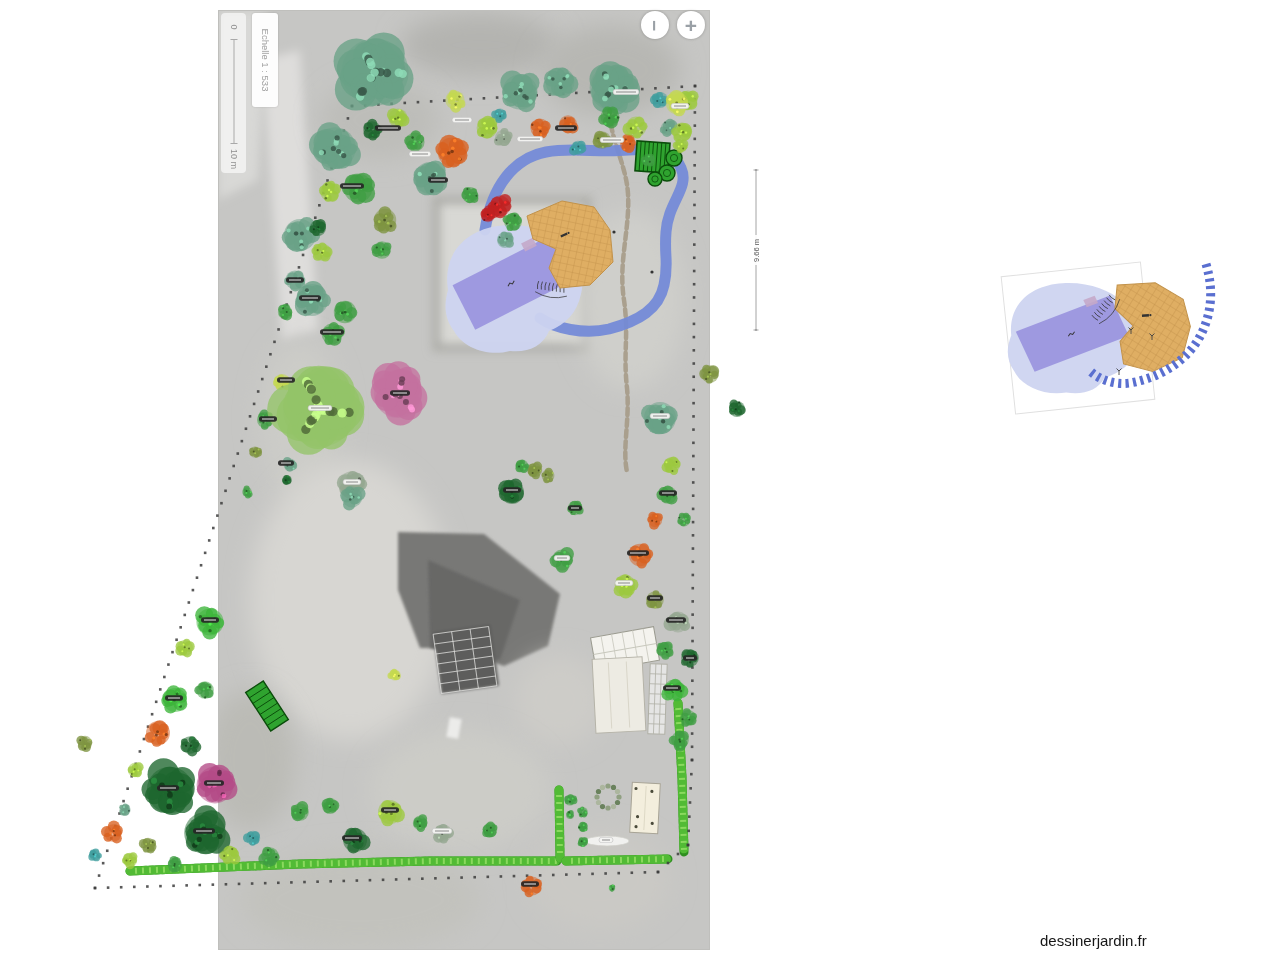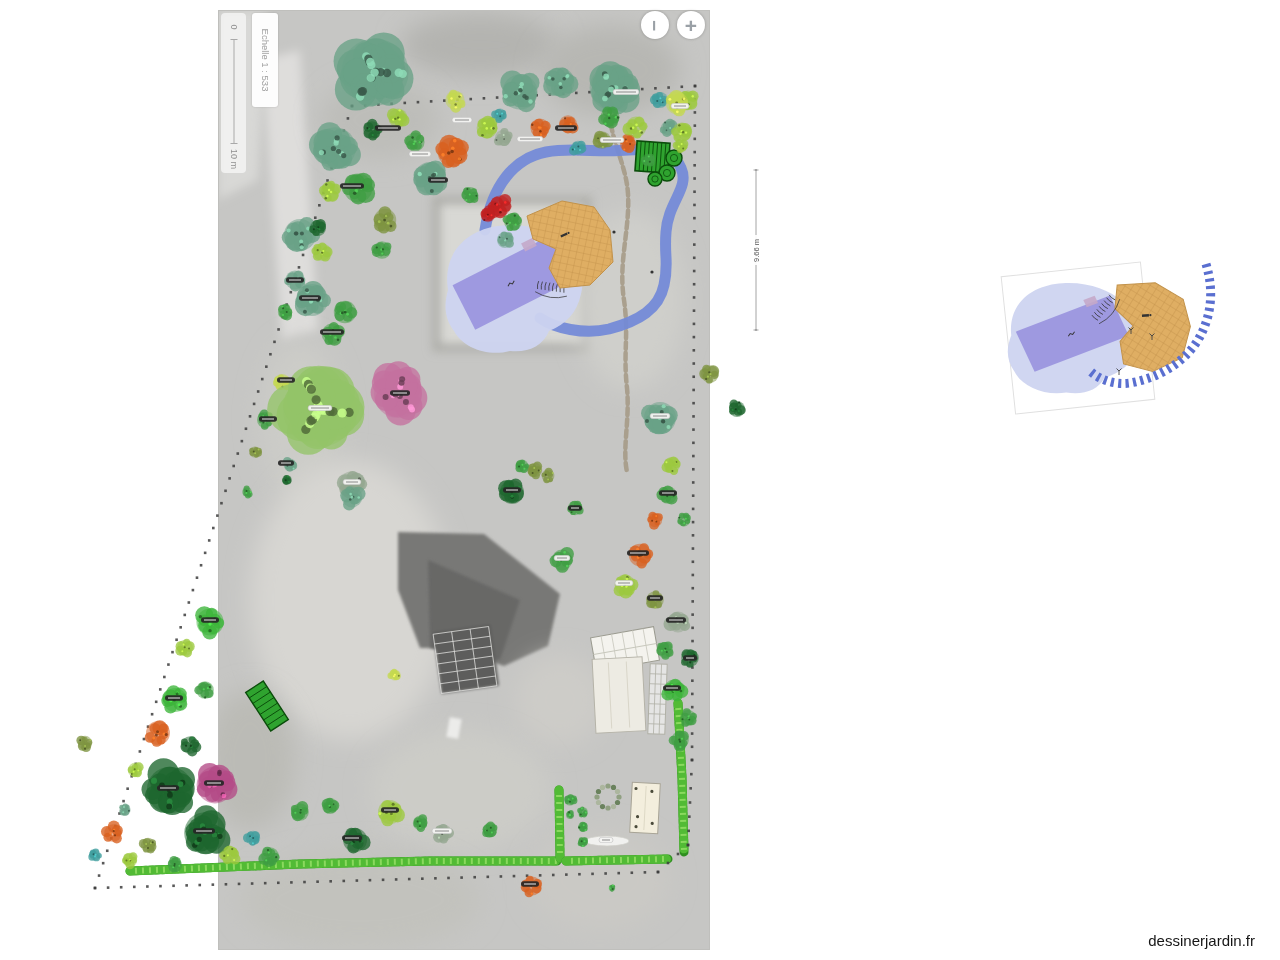--- a/index.html
+++ b/index.html
@@ -17,21 +17,21 @@
   .echelle{position:absolute;left:252px;top:13px;width:26px;height:94px;background:#fdfdfd;
     border-radius:3px;box-shadow:0 0 2px rgba(0,0,0,.18);}
   .echelle span{position:absolute;left:50%;top:50%;transform:translate(-50%,-50%) rotate(90deg);
     white-space:nowrap;font-size:9.5px;color:#a0a0a0;}
   .zoombtn{position:absolute;top:11px;width:28px;height:28px;border-radius:50%;background:#fff;
     box-shadow:0 0 3px rgba(0,0,0,.25);display:flex;align-items:center;justify-content:center;
     color:#9aa0a6;font-weight:bold;cursor:pointer;}
   .zoombtn.out{left:641px;} .zoombtn.in{left:677px;}
   .zoombtn.out span{display:block;transform:rotate(90deg);font-size:19px;line-height:1;}
   .zoombtn.in span{display:block;font-size:21px;line-height:1;}
-  .watermark{position:absolute;left:1040px;top:932px;width:215px;text-align:right;
+  .watermark{position:absolute;left:1040px;top:932px;width:215px;
     font-size:15px;color:#161616;}
 </style>
 </head>
 <body>
 
 <div id="stage">
   <svg id="plan" width="1280" height="960" viewBox="0 0 1280 960">
       <defs>
         <clipPath id="photoClip">
           <rect x="218" y="10" width="492" height="940"></rect>

